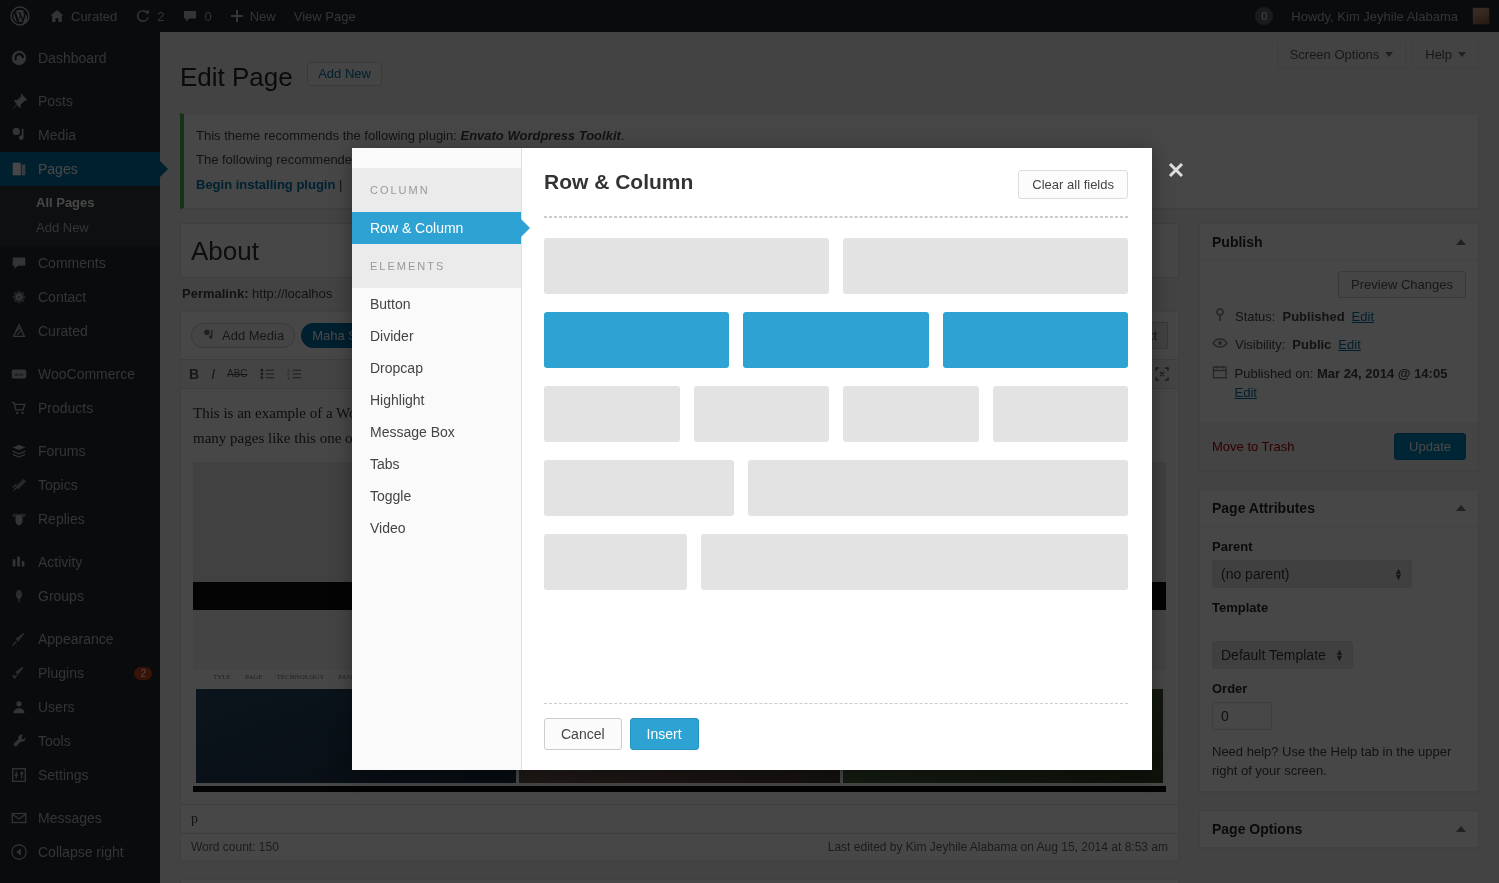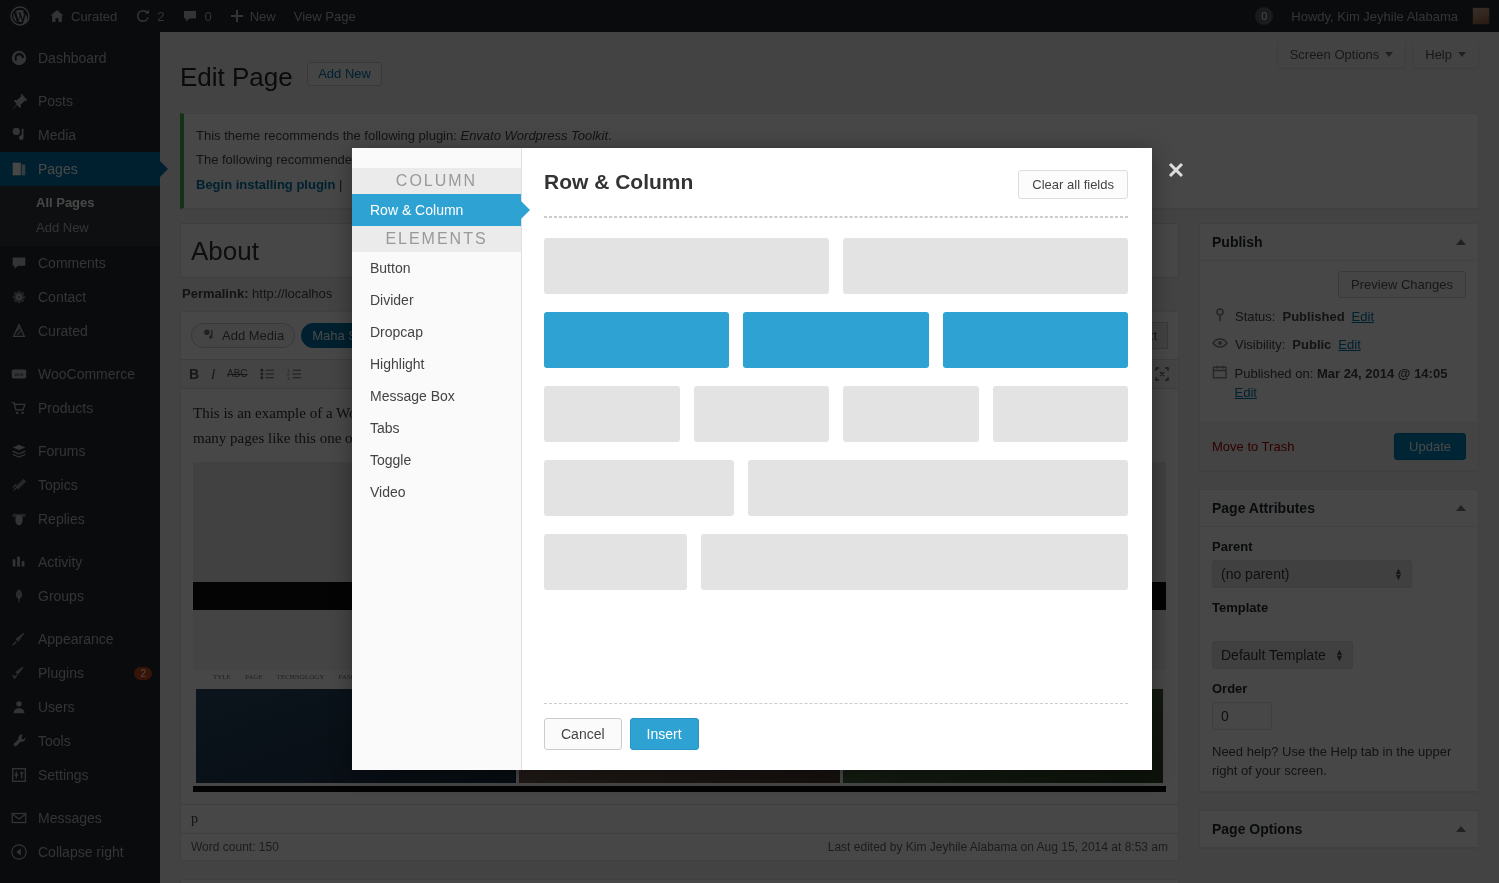--- a/index.html
+++ b/index.html
@@ -108,21 +108,21 @@
     margin-left: 10px;
   }
 
   .notice {
     margin: 14px 20px 0 20px; background: #fff;
     border-left: 4px solid #46b450;
     border-top:1px solid #e5e5e5;border-right:1px solid #e5e5e5;border-bottom:1px solid #e5e5e5;
     padding: 10px 12px; font-size: 13px; color: #444; line-height: 1.9;
     box-shadow: 0 1px 1px rgba(0,0,0,.04);
   }
-  .notice em { font-style: italic; font-weight: normal; }
+  .notice em { font-style: italic; font-weight: bold; }
   .notice a { color: #0073aa; text-decoration: none; }
 
   .columns-wrap { display: flex; margin: 14px 20px 0 20px; gap: 20px; }
   .col-left { flex: 1 1 auto; min-width: 0; }
   .col-right { width: 280px; flex: 0 0 280px; }
   .title-input {
     width: 100%; font-size: 26px; padding: 12px 10px 10px 10px;
     border: 1px solid #ddd; color: #333; background:#fff;
     font-family: "Liberation Sans", sans-serif; outline:none;
   }
@@ -214,22 +214,22 @@
     position:absolute; left:1163px; top:158px; z-index:115;
     width:26px; height:26px; color:#ddd; font-size:22px;
     display:flex; align-items:center; justify-content:center;
     font-weight:bold; line-height:1;
   }
   .m-sidebar {
     width:170px; flex:0 0 170px; background:#fafafa;
     border-right:1px solid #e0e0e0; padding-top:20px; position:relative;
   }
   .m-group {
-    font-size:16px; letter-spacing:2px; color:#999;
-    background:#ebebeb; padding:4px 18px; font-weight:normal;text-align:center;
+    font-size:11px; letter-spacing:2px; color:#999;
+    background:#ebebeb; padding:16px 18px; font-weight:normal;
   }
   .m-item {
     font-size:14px; color:#444; padding:8px 18px; position:relative;
   }
   .m-item.active { background:#2ea3d3; color:#fff; }
   .m-item.active .notch {
     position:absolute; right:-9px; top:50%; margin-top:-9px;
     width:0;height:0;border-top:9px solid transparent;
     border-bottom:9px solid transparent;border-left:9px solid #2ea3d3;
   }

